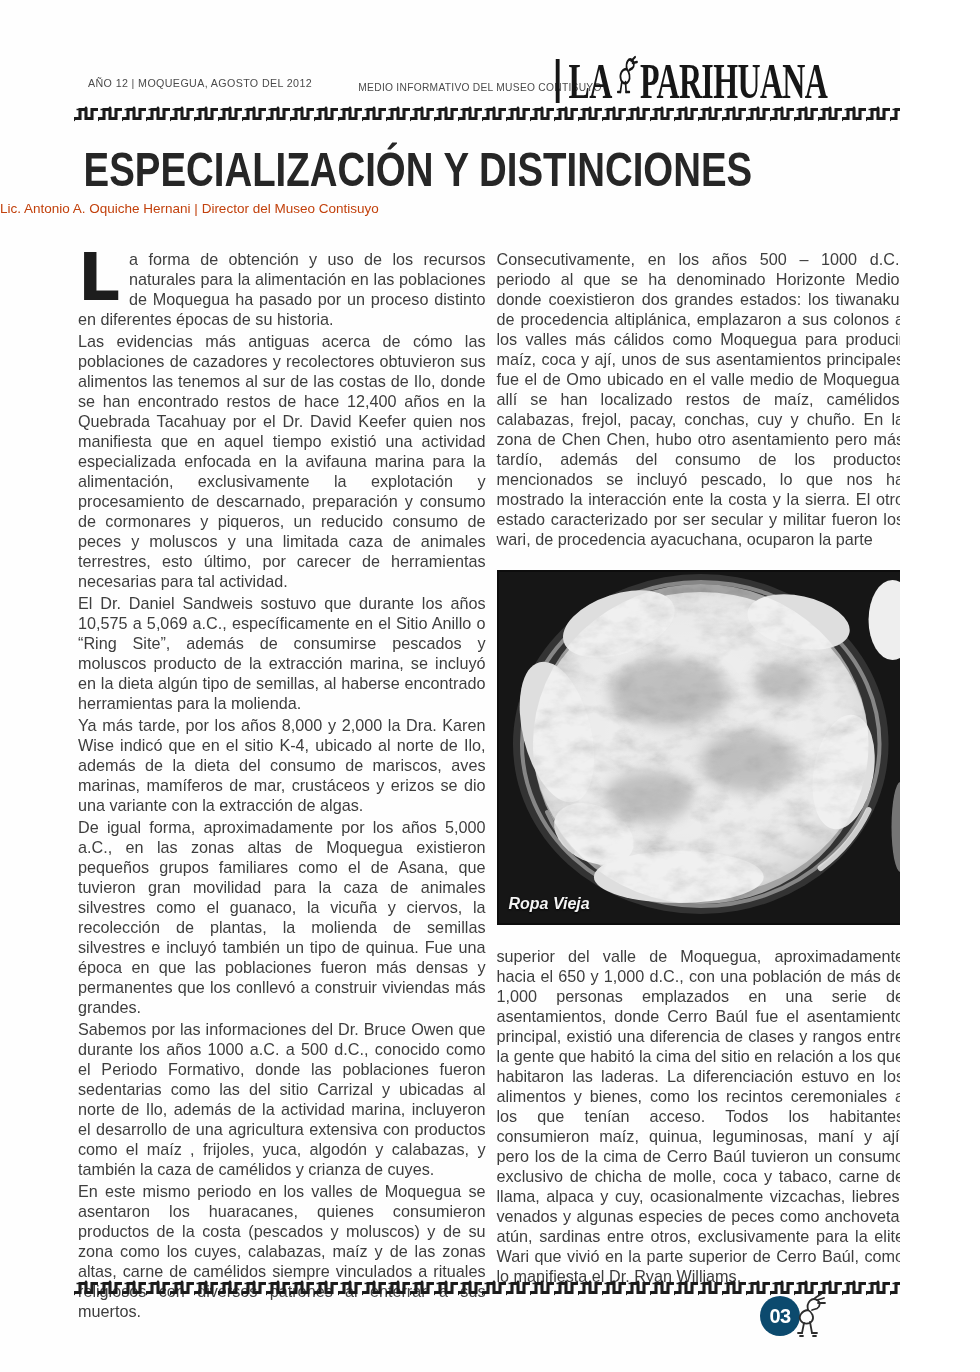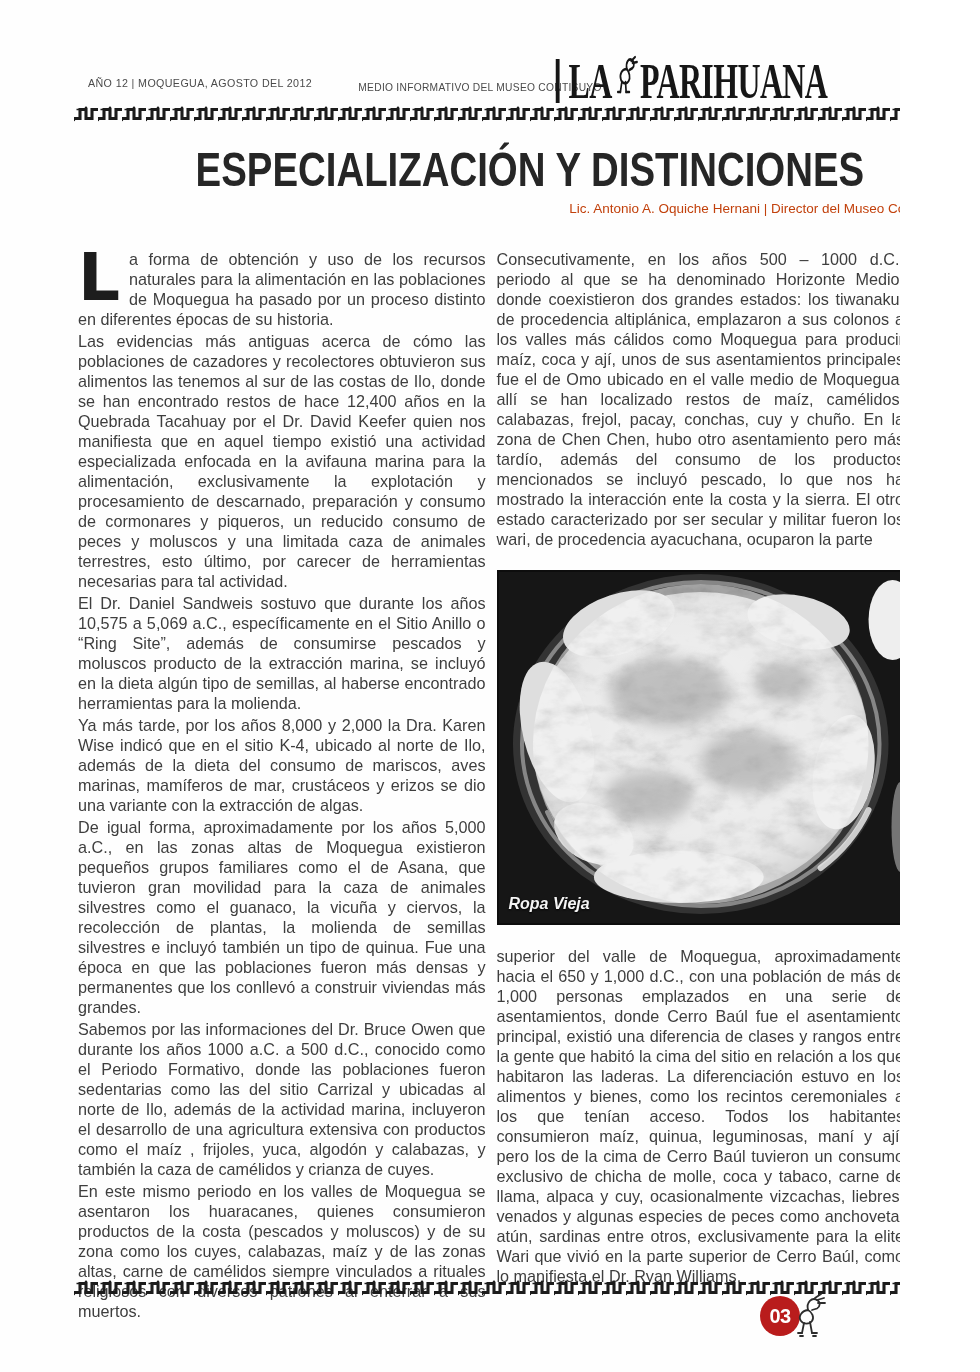--- a/index.html
+++ b/index.html
@@ -23,21 +23,21 @@
     font-family:"Liberation Serif",serif;font-weight:bold;color:#161616;
   }
   .mast-bar{width:6px;height:44px;background:#161616;margin-right:14px;}
   .mast-word{font-size:50px;line-height:1;letter-spacing:-1px;}
   .mast-bird{margin:0 2px 6px 2px;}
   
   .deco-border{position:absolute;left:74px;width:832px;height:17px;}
   .deco-top{top:105px;}
   .deco-bottom{top:1279px;}
   
-  .title-block{position:absolute;top:146px;left:0;width:100%;text-align:right;margin-left:48px;}
+  .title-block{position:absolute;top:146px;left:0;width:100%;text-align:left;}
   .main-title{margin:0;font-size:48px;font-weight:700;color:#262626;line-height:1.02;}
   .main-title span{display:inline-block;transform:scaleX(.8);transform-origin:center;white-space:nowrap;}
   .sub-title{margin:1px 0 0;font-size:27.5px;font-weight:700;color:#2b2b2b;line-height:1.05;}
   .sub-title span{display:inline-block;transform:scaleX(.88);transform-origin:center;white-space:nowrap;}
   .byline{margin-top:6px;font-size:13.5px;color:#c2410c;}
   
   .columns{position:absolute;top:249px;left:78px;width:826px;display:flex;gap:11px;}
   .col{width:408px;text-align:justify;font-size:16.2px;line-height:20px;color:#3e3e3e;}
   .col p{margin:0 0 2px 0;}
   .dropcap{
@@ -51,21 +51,21 @@
   }
   .photo svg{display:block;width:100%;height:100%;}
   .photo-caption{
     position:absolute;left:10px;bottom:9px;color:#f4f4f4;font-style:italic;
     font-weight:700;font-size:16px;text-shadow:0 1px 2px #000;
   }
   
   .page-badge-wrap{position:absolute;top:1292px;right:62px;width:78px;height:58px;}
   .page-badge{
     position:absolute;left:0;top:4px;width:40px;height:40px;border-radius:50%;
-    background:#b91c1c;color:#ffffff;display:flex;align-items:center;justify-content:center;
+    background:#0c4a6e;color:#ffffff;display:flex;align-items:center;justify-content:center;
     font-size:20px;font-weight:700;letter-spacing:-.5px;
   }
   .footer-bird{position:absolute;left:34px;top:0;}
 </style>
 </head>
 <body>
 
 <svg width="0" height="0" style="position:absolute" aria-hidden="true">
   <defs>
     <pattern id="andeanP" width="24" height="17" patternUnits="userSpaceOnUse">

